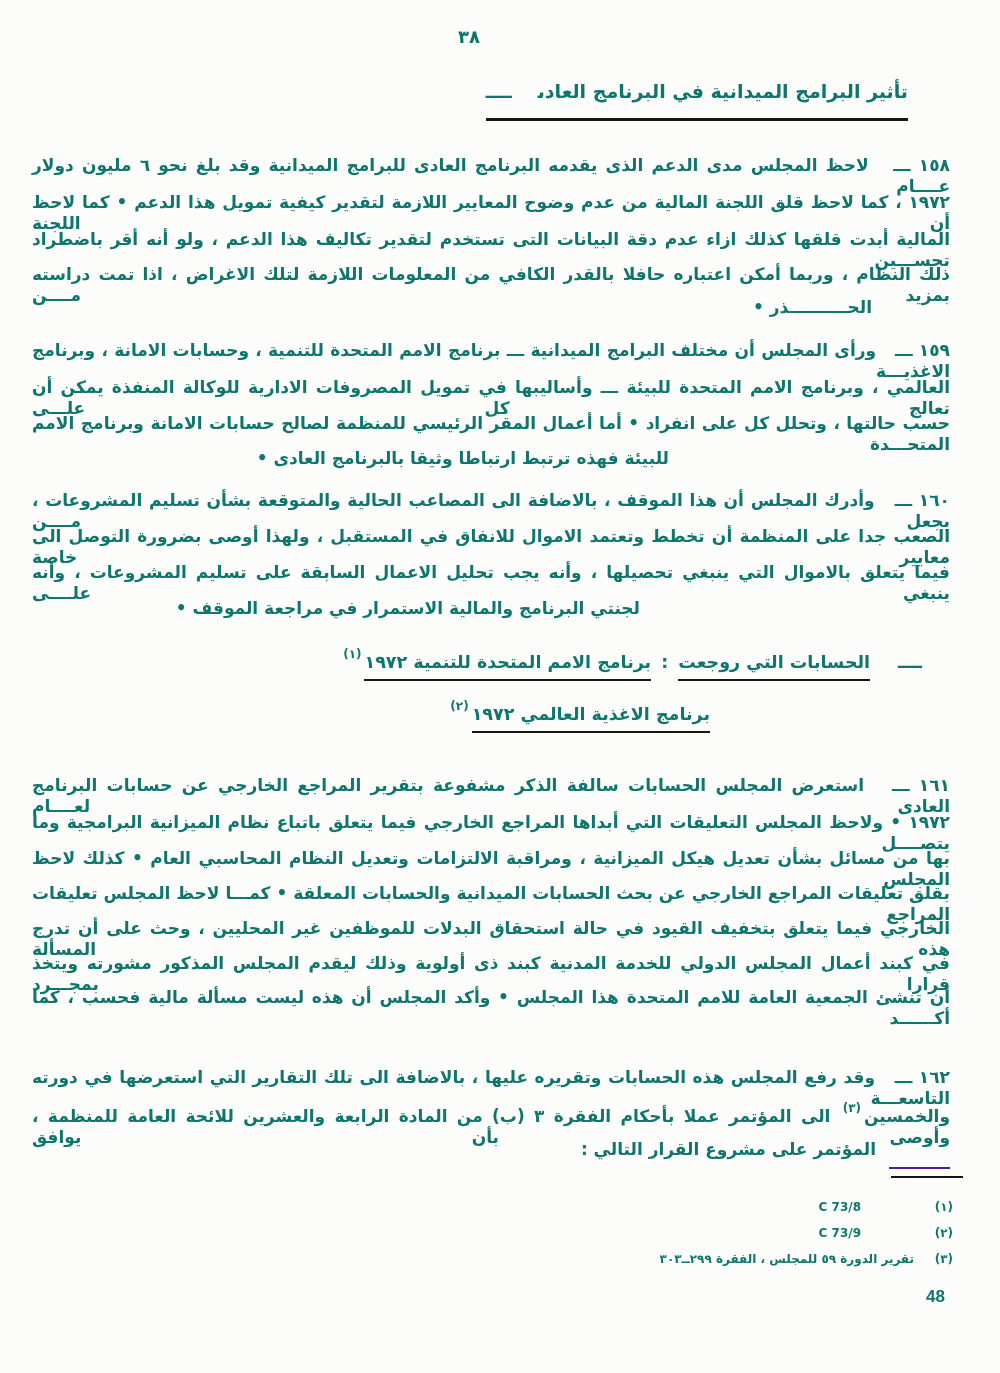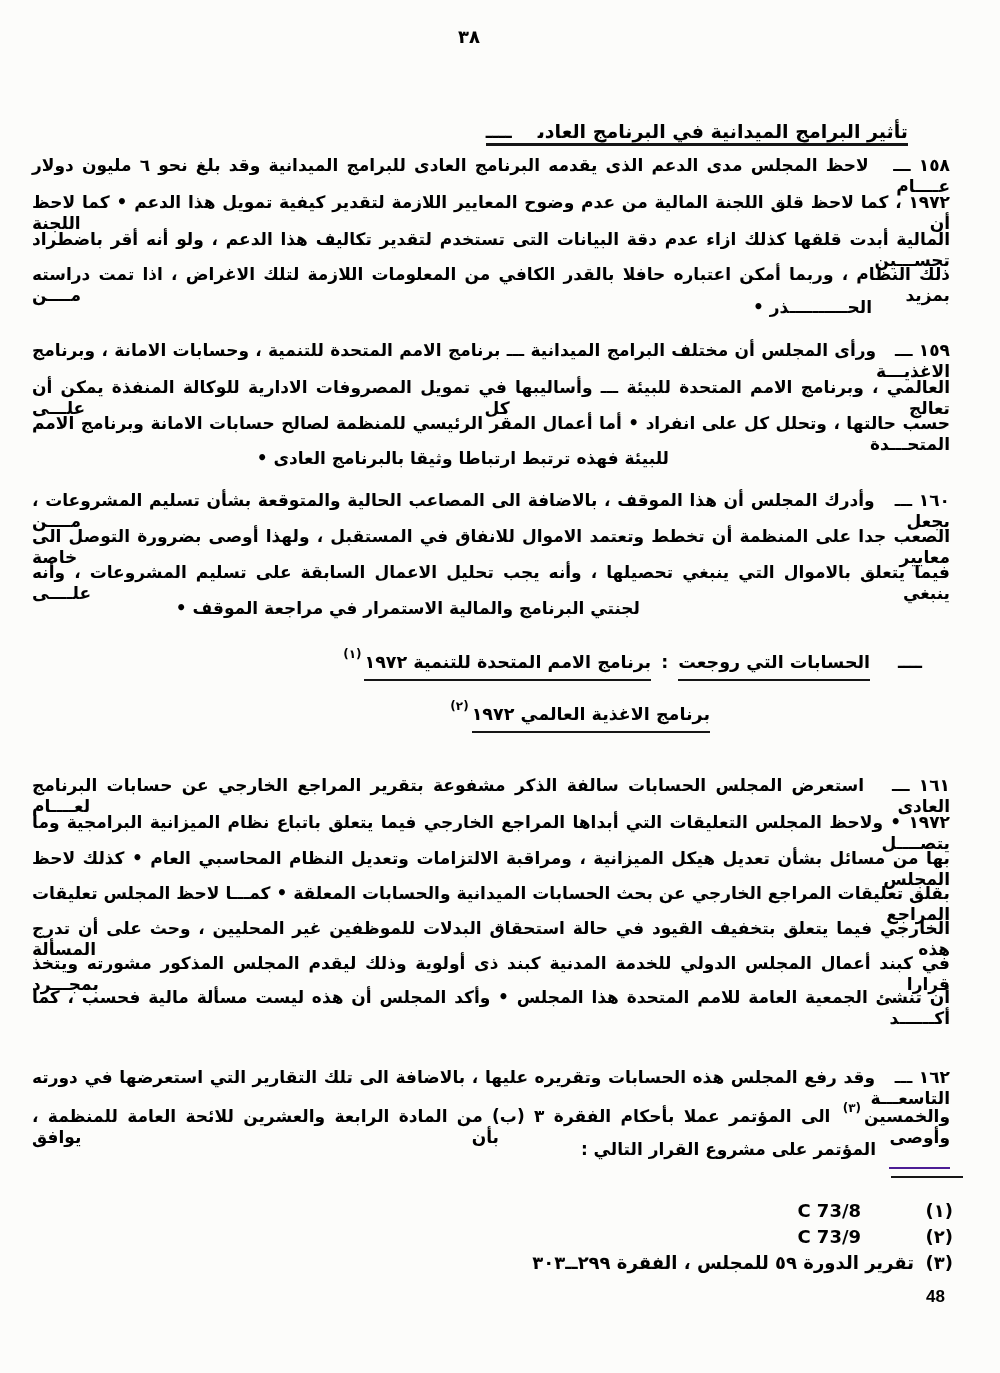--- a/index.html
+++ b/index.html
@@ -1,44 +1,44 @@
 <!DOCTYPE html>
 <html lang="ar"><head>
 <meta charset="utf-8">
 <style>
   html,body { margin:0; padding:0; background:#e8e8e6; }
   .page {
     position:relative; width:1000px; height:1373px; margin:0 auto;
-    background:#fcfcfa; color:#000000; overflow:hidden;
+    background:#fcfcfa; color:#0f766e; overflow:hidden;
     font-family:"DejaVu Sans", sans-serif; font-weight:700;
   }
   .pn-top { position:absolute; top:26px; left:458px; font-size:18px; }
   .pn-bottom { position:absolute; top:1287px; right:55px; font-size:17px; font-family:Liberation Sans, sans-serif; }
 
   .doc-title { position:absolute; top:80px; right:92px; direction:rtl; font-size:19px; }
-  .doc-title .wrap { display:inline-block; border-bottom:3px solid #161616; padding-bottom:1px;margin-top:40px; }
+  .doc-title .wrap { display:inline-block; border-bottom:3px solid #161616; padding-bottom:16px; }
   .doc-title .dash { margin-right:26px; }
 
   .line {
     position:absolute; right:50px; left:32px; direction:rtl;
     font-size:17px; line-height:1.25;
     text-align:justify; text-align-last:justify;
   }
   .short { left:auto; text-align:right; text-align-last:auto; white-space:nowrap; }
 
   .acc-head { position:absolute; direction:rtl; font-size:17.5px; white-space:nowrap; }
   .useg { display:inline-block; border-bottom:2px solid #161616; padding-bottom:7px; }
   .acc-dash { margin-left:28px; }
   .acc-colon { margin:0 10px; }
   sup.ref { font-size:12px; vertical-align:super; position:relative; top:-3px; margin:0 3px; border:none; }
 
   .u-word { border-bottom:2px solid #4c1d95; padding-bottom:20px; }
 
   .fn-sep { position:absolute; top:1176px; right:37px; width:72px; border-top:2px solid #161616; }
-  .fn-row { position:absolute; right:47px; direction:rtl; font-size:18px; white-space:nowrap; }
+  .fn-row { position:absolute; right:47px; direction:rtl; font-size:12px; white-space:nowrap; }
   .fn-row .marker { display:inline-block; min-width:34px; }
   .fn-gap-wide { margin-right:58px; }
   .fn-gap-narrow { margin-right:5px; }
 </style>
 </head>
 <body>
 
 <div class="page">
 
   <div class="pn-top">٣٨</div>

